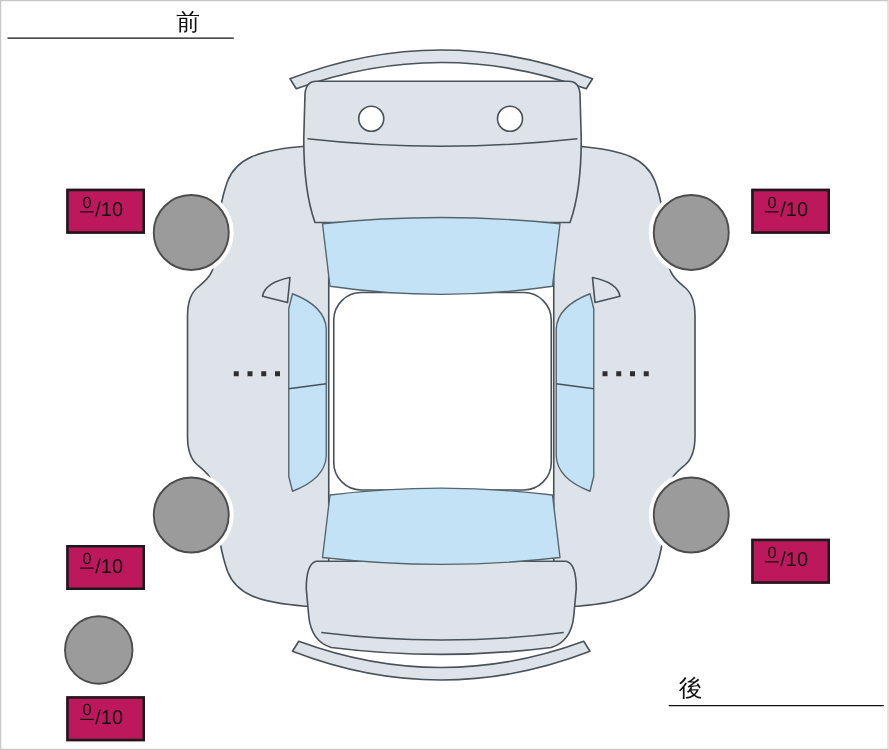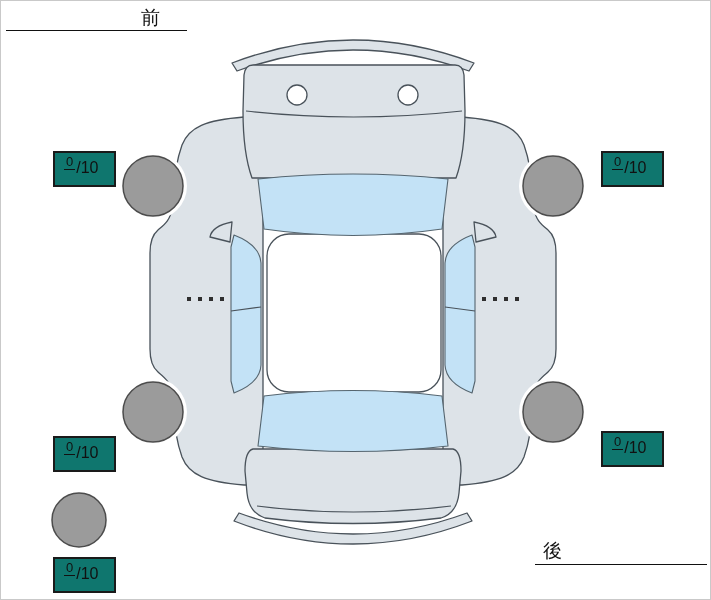--- a/index.html
+++ b/index.html
@@ -46,21 +46,21 @@
     border-top: 1.5px solid #111111;
   }
   .front-rule { left: 5px;   top: 29px;  width: 181px; }
   .rear-rule  { left: 534px; top: 563px; width: 172px; }
 
   .score-box {
     position: absolute;
     width: 63px;
     height: 36px;
     border: 2px solid #1a1a1a;
-    background: #0f766e;
+    background: #be185d;
     box-sizing: border-box;
     padding: 2px 0 0 9px;
     color: #111111;
     white-space: nowrap;
   }
   .score-num {
     display: inline-block;
     font-size: 13px;
     line-height: 1;
     border-bottom: 1.5px solid #111;

